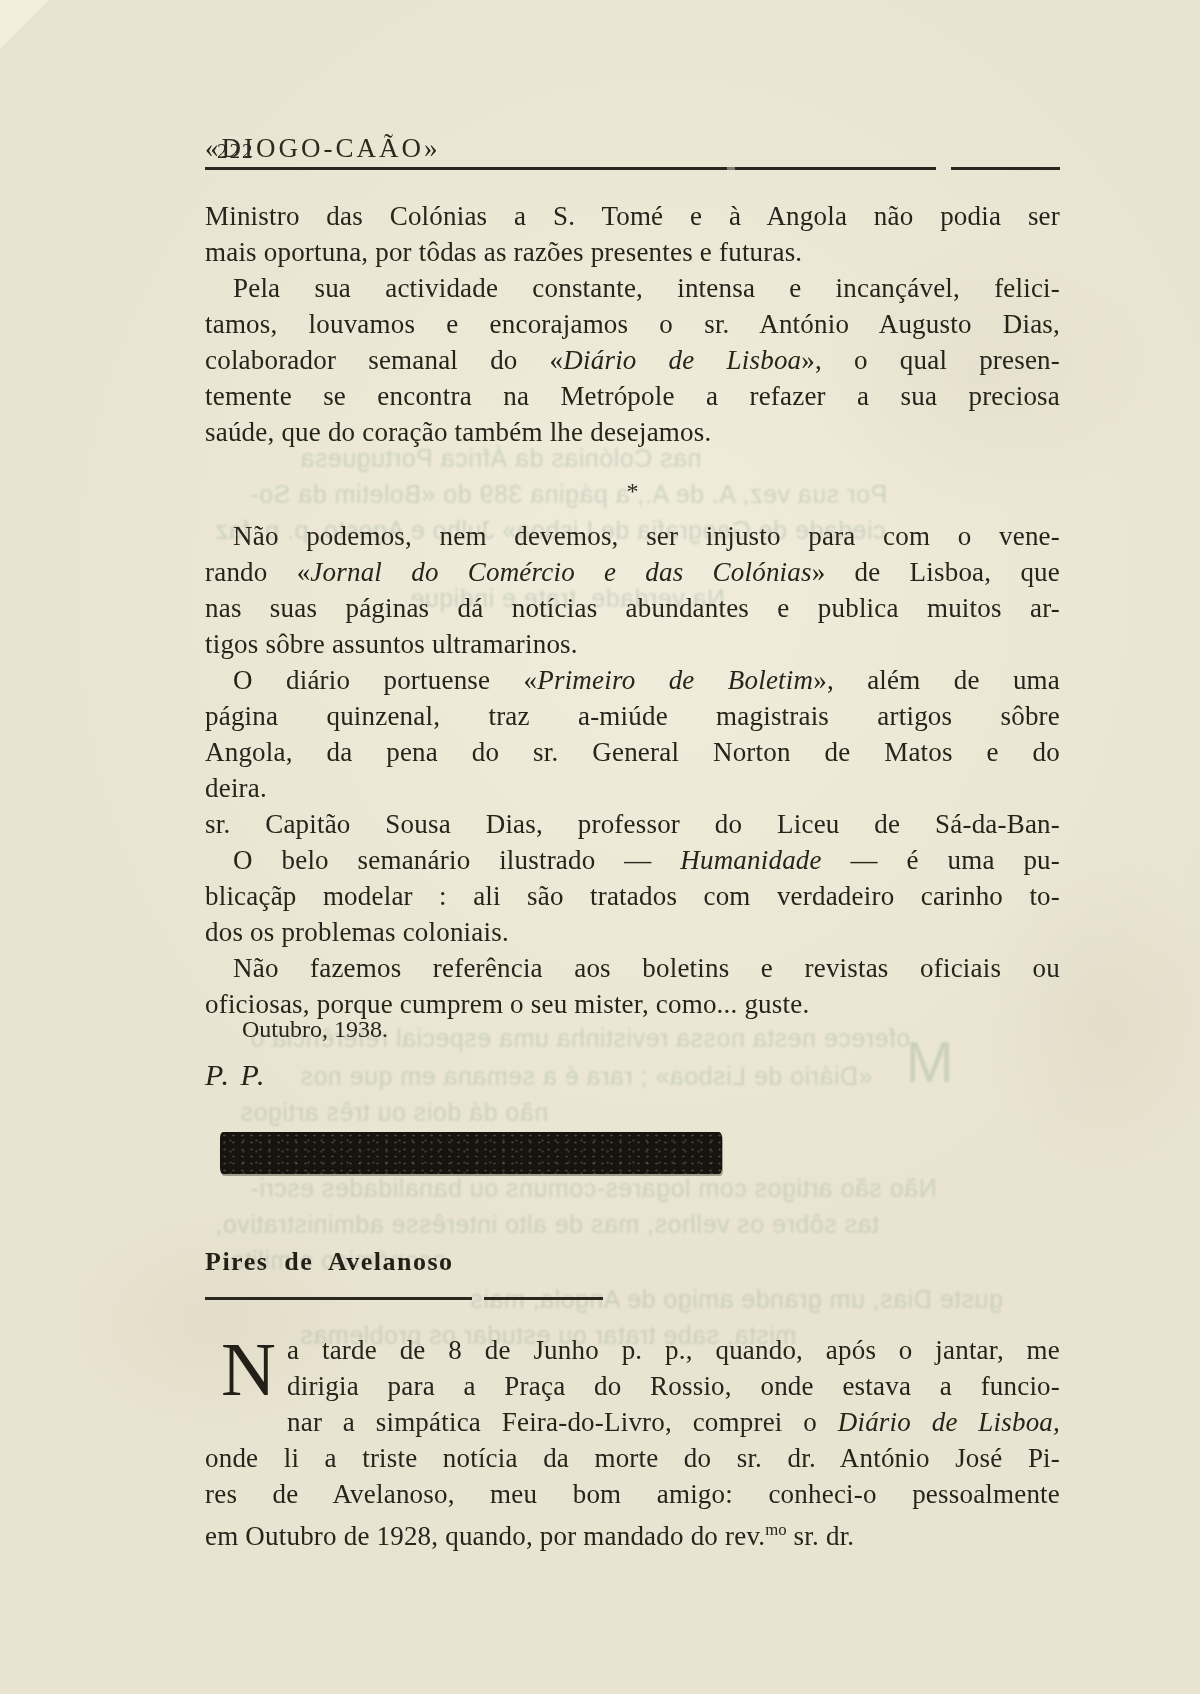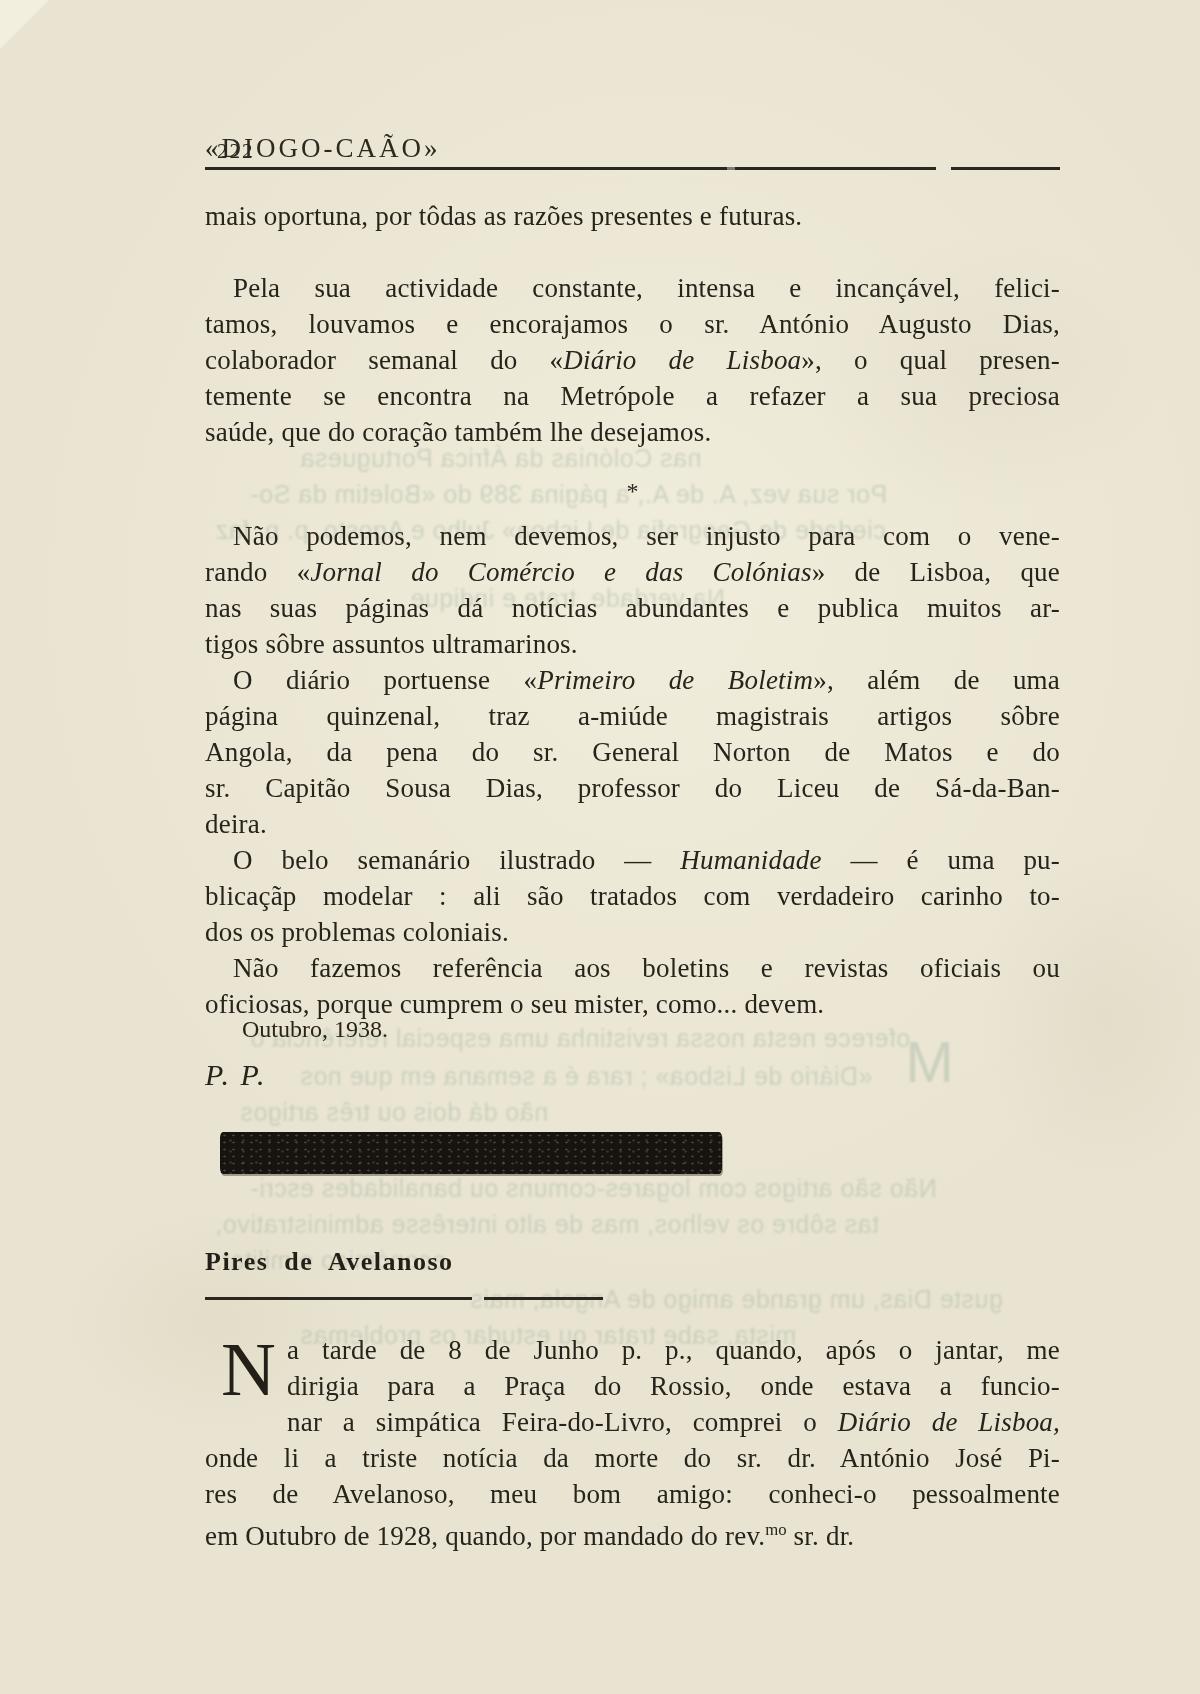--- a/index.html
+++ b/index.html
@@ -117,20 +117,21 @@
       <span class="ghost" style="left: 300px; top: 1321px;">mista, sabe tratar ou estudar os problemas</span>
     </div>
 
   <div class="page-num">222</div>
   <div class="running-title">«DIOGO-CAÃO»</div>
   <div class="header-rule"></div>
 
   <div class="content">
 
     <div class="p" style="top:198px">
+        <div class="line"><span>Ministro das Colónias a S. Tomé e à Angola não podia ser</span></div>
         <div class="line last"><span>mais oportuna, por tôdas as razões presentes e futuras.</span></div>
       </div>
 
     <div class="p indent" style="top:270px">
         <div class="line"><span>Pela sua actividade constante, intensa e incançável, felici-</span></div>
         <div class="line"><span>tamos, louvamos e encorajamos o sr. António Augusto Dias,</span></div>
         <div class="line"><span>colaborador semanal do «</span><span class="it">Diário de Lisboa</span><span>», o qual presen-</span></div>
         <div class="line"><span>temente se encontra na Metrópole a refazer a sua preciosa</span></div>
         <div class="line last"><span>saúde, que do coração também lhe desejamos.</span></div>
       </div>
@@ -141,33 +142,33 @@
         <div class="line"><span>Não podemos, nem devemos, ser injusto para com o vene-</span></div>
         <div class="line"><span>rando «</span><span class="it">Jornal do Comércio e das Colónias</span><span>» de Lisboa, que</span></div>
         <div class="line"><span>nas suas páginas dá notícias abundantes e publica muitos ar-</span></div>
         <div class="line last"><span>tigos sôbre assuntos ultramarinos.</span></div>
       </div>
 
     <div class="p indent" style="top:662px">
         <div class="line"><span>O diário portuense «</span><span class="it">Primeiro de Boletim</span><span>», além de uma</span></div>
         <div class="line"><span>página quinzenal, traz a-miúde magistrais artigos sôbre</span></div>
         <div class="line"><span>Angola, da pena do sr. General Norton de Matos e do</span></div>
+        <div class="line last"><span>deira.</span></div>
         <div class="line"><span>sr. Capitão Sousa Dias, professor do Liceu de Sá-da-Ban-</span></div>
-        <div class="line last"><span>deira.</span></div>
       </div>
 
     <div class="p indent" style="top:842px">
         <div class="line"><span>O belo semanário ilustrado — </span><span class="it">Humanidade</span><span> — é uma pu-</span></div>
         <div class="line"><span>blicaçãp modelar : ali são tratados com verdadeiro carinho to-</span></div>
         <div class="line last"><span>dos os problemas coloniais.</span></div>
       </div>
 
     <div class="p indent" style="top:950px">
         <div class="line"><span>Não fazemos referência aos boletins e revistas oficiais ou</span></div>
-        <div class="line last"><span>oficiosas, porque cumprem o seu mister, como... devem.</span></div>
+        <div class="line last"><span>oficiosas, porque cumprem o seu mister, como... guste.</span></div>
       </div>
 
     <div class="date-line" style="top:1016px">Outubro, 1938.</div>
 
     <div class="signature" style="top:1058px">P. P.</div>
 
     <div class="p drop" style="top:1332px">
       <span class="dropcap">N</span>
     <div class="line"><span>a tarde de 8 de Junho p. p., quando, após o jantar, me</span></div>
         <div class="line"><span>dirigia para a Praça do Rossio, onde estava a funcio-</span></div>

